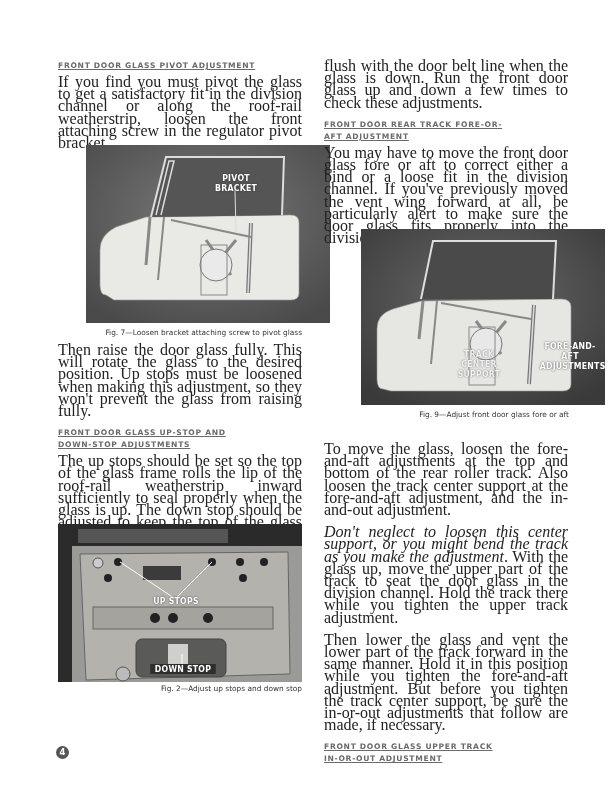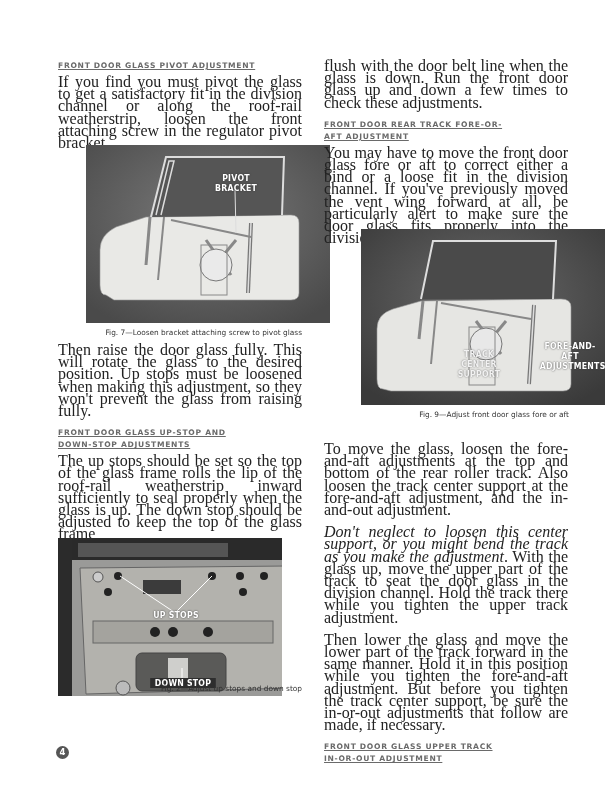--- a/index.html
+++ b/index.html
@@ -85,21 +85,21 @@
 <div class="col" style="left:58px; top:344px; width:244px;">
   <p class="para">Then raise the door glass fully. This will rotate the glass to the desired position. Up stops must be loosened when making this adjustment, so they won't prevent the glass from raising fully.</p>
   <div class="heading" style="margin-top:4px;">
     <div>FRONT DOOR GLASS UP-STOP AND</div>
     <div>DOWN-STOP ADJUSTMENTS</div>
   </div>
   <p class="para">The up stops should be set so the top of the glass frame rolls the lip of the roof-rail weatherstrip inward sufficiently to seal properly when the glass is up. The down stop should be adjusted to keep the top of the glass frame</p>
 </div>
 
 <div class="figure" style="left:58px; top:522px; width:244px; height:168px;">
-  <div class="fig-img" style="left:0; top:16px; width:224px; height:158px; background:#15803d;">
+  <div class="fig-img" style="left:0; top:2px; width:244px; height:158px; background:#15803d;">
     <svg width="244" height="158" viewBox="0 0 244 158">
       <rect width="244" height="158" fill="#9a9a98"></rect>
       <rect x="0" y="0" width="244" height="22" fill="#2a2a2a"></rect>
       <rect x="20" y="5" width="150" height="14" fill="#555"></rect>
       <rect x="0" y="0" width="14" height="158" fill="#2b2b2b"></rect>
       <path d="M22 30 L230 28 L232 150 L28 156 Z" fill="#b3b2ad" stroke="#666" stroke-width="1"></path>
       <rect x="85" y="42" width="38" height="14" fill="#3b3b3b"></rect>
       <rect x="35" y="83" width="180" height="22" fill="#a4a39e" stroke="#666" stroke-width="1"></rect>
       <circle cx="97" cy="94" r="5" fill="#222"></circle>
       <circle cx="115" cy="94" r="5" fill="#222"></circle>
@@ -165,18 +165,18 @@
       <div>FORE-AND-AFT</div>
       <div>ADJUSTMENTS</div>
     </div>
   </div>
   <div class="caption" style="top:181px;">Fig. 9—Adjust front door glass fore or aft</div>
 </div>
 
 <div class="col" style="left:324px; top:443px; width:244px;">
   <p class="para">To move the glass, loosen the fore-and-aft adjustments at the top and bottom of the rear roller track. Also loosen the track center support at the fore-and-aft adjustment, and the in-and-out adjustment.</p>
   <p class="para"><em>Don't neglect to loosen this center support, or you might bend the track as you make the adjustment</em><span>. With the glass up, move the upper part of the track to seat the door glass in the division channel. Hold the track there while you tighten the upper track adjustment.</span></p>
-  <p class="para">Then lower the glass and move the lower part of the track forward in the same manner. Hold it in this position while you tighten the fore-and-aft adjustment. But before you tighten the track center support, be sure the in-or-out adjustments that follow are made, if necessary.</p>
+  <p class="para">Then lower the glass and vent the lower part of the track forward in the same manner. Hold it in this position while you tighten the fore-and-aft adjustment. But before you tighten the track center support, be sure the in-or-out adjustments that follow are made, if necessary.</p>
   <div class="heading">
     <div>FRONT DOOR GLASS UPPER TRACK</div>
     <div>IN-OR-OUT ADJUSTMENT</div>
   </div>
 </div>
 
 </body></html>

